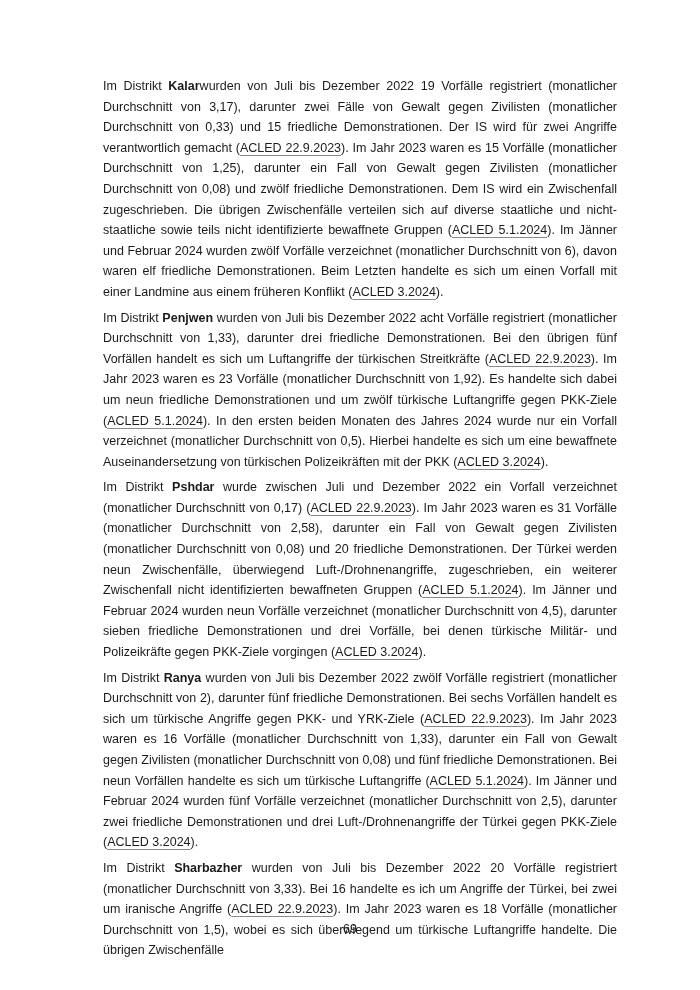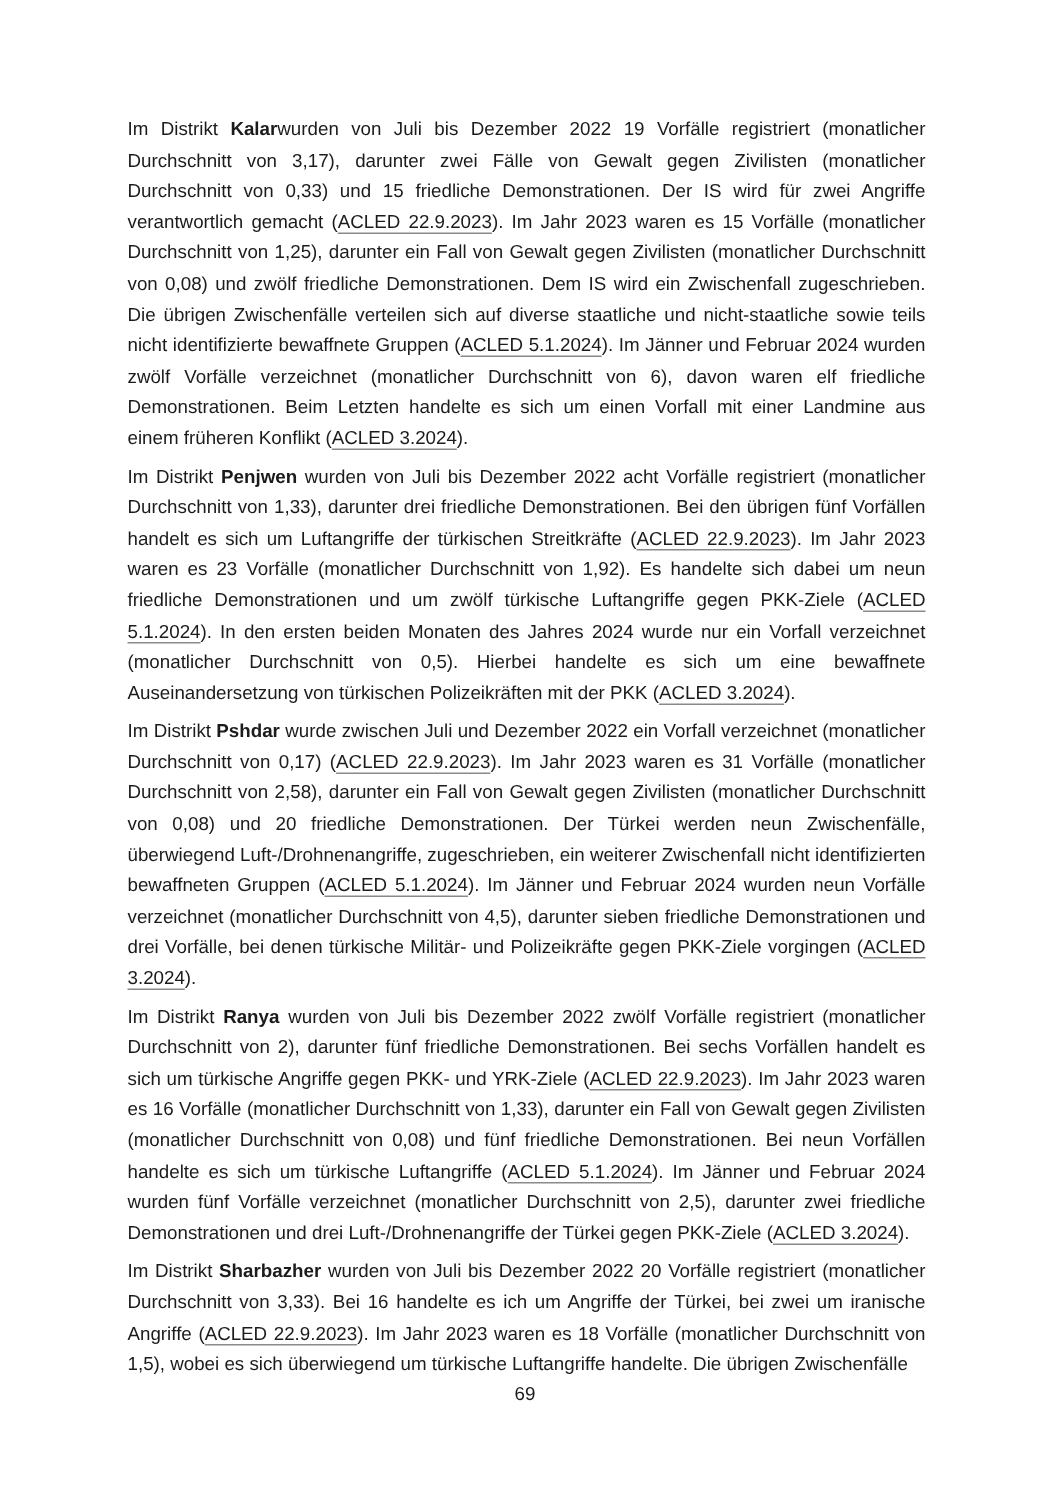--- a/index.html
+++ b/index.html
@@ -19,21 +19,21 @@
   .body-text {
     position: absolute;
     top: 76px;
     left: 85px;
     width: 532px;
     font-size: 12.5px;
     line-height: 20.6px;
     text-align: justify;
   }
   .para {
-    margin: 0 0 5px 0;
+    margin: 0 0 5px 18px;
     hyphens: auto;
     -webkit-hyphens: auto;
   }
   .bold {
     font-weight: bold;
   }
   .acled-link {
     color: #1b1b1b;
     text-decoration: underline;
     text-decoration-color: #8a8a8a;

